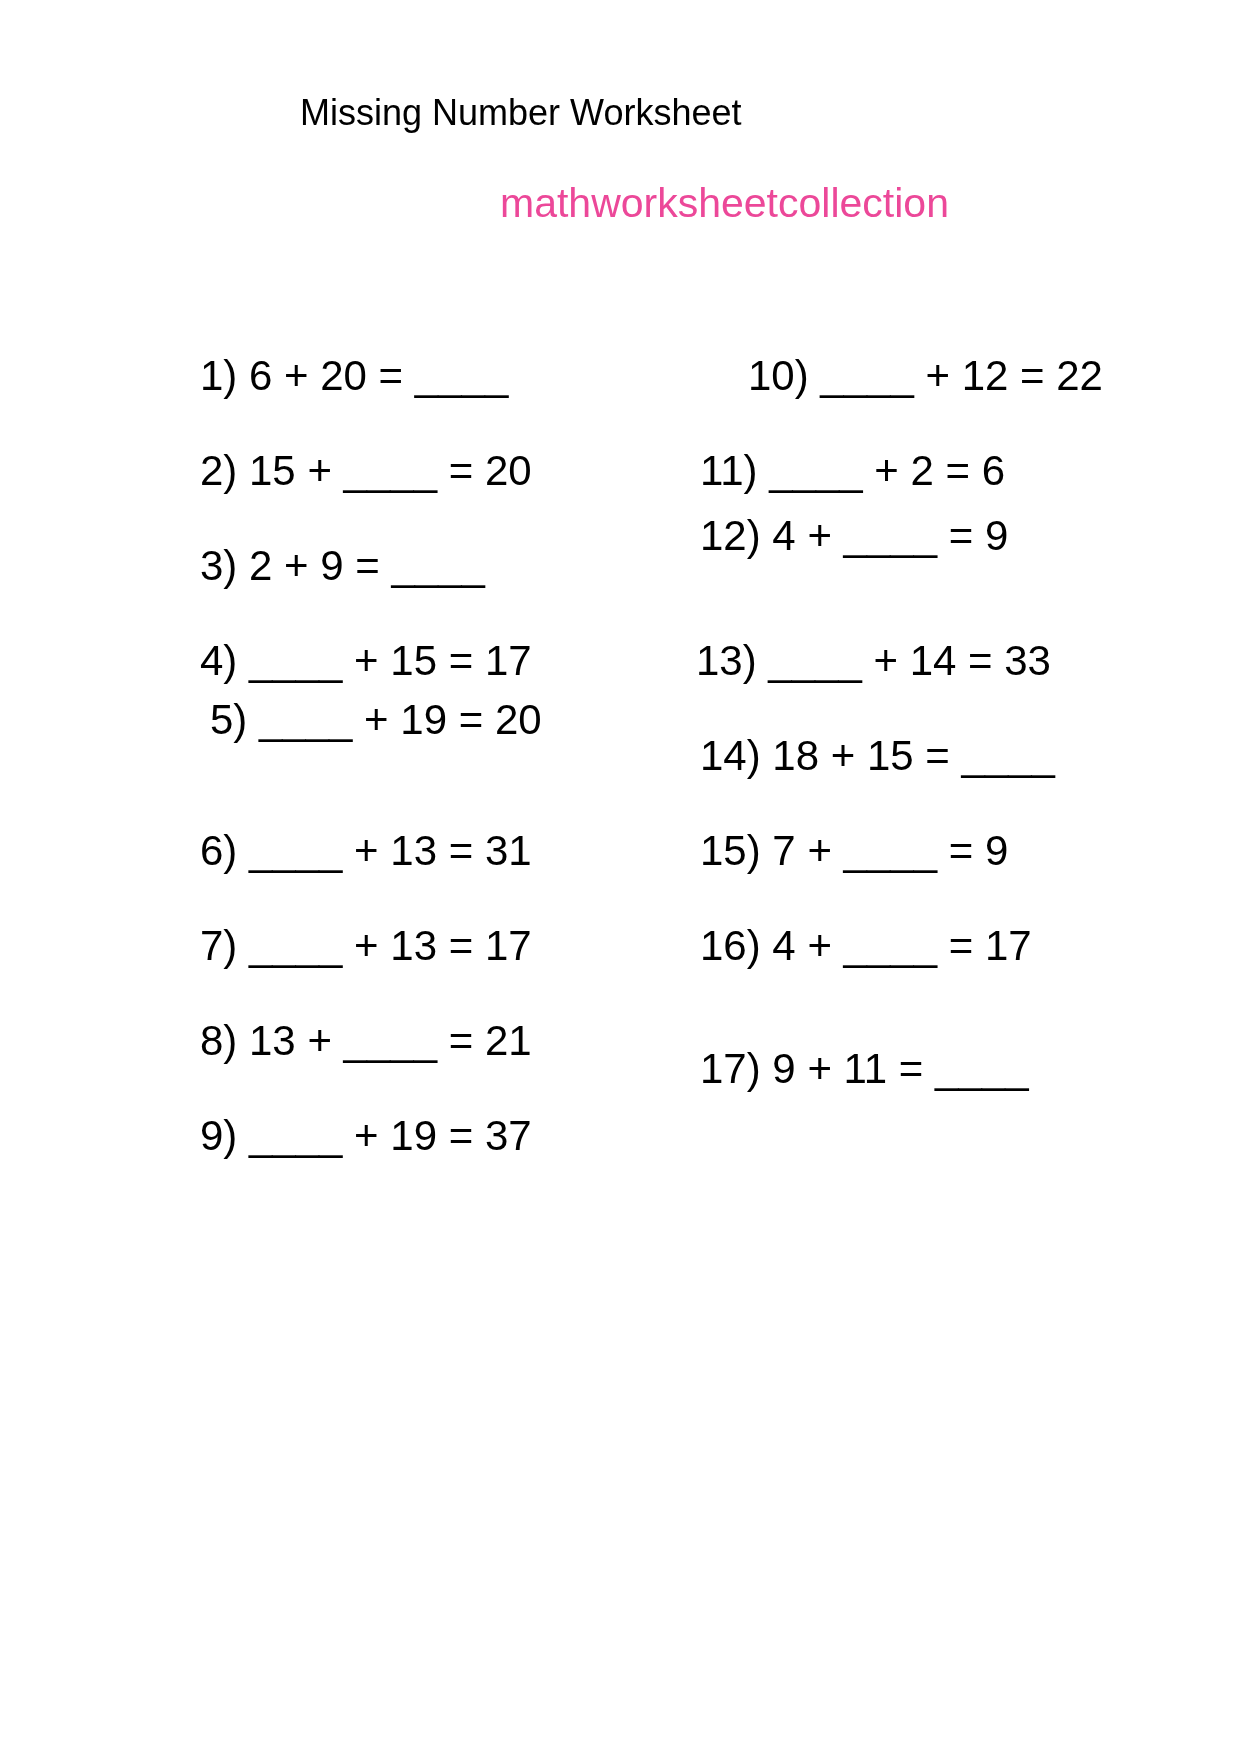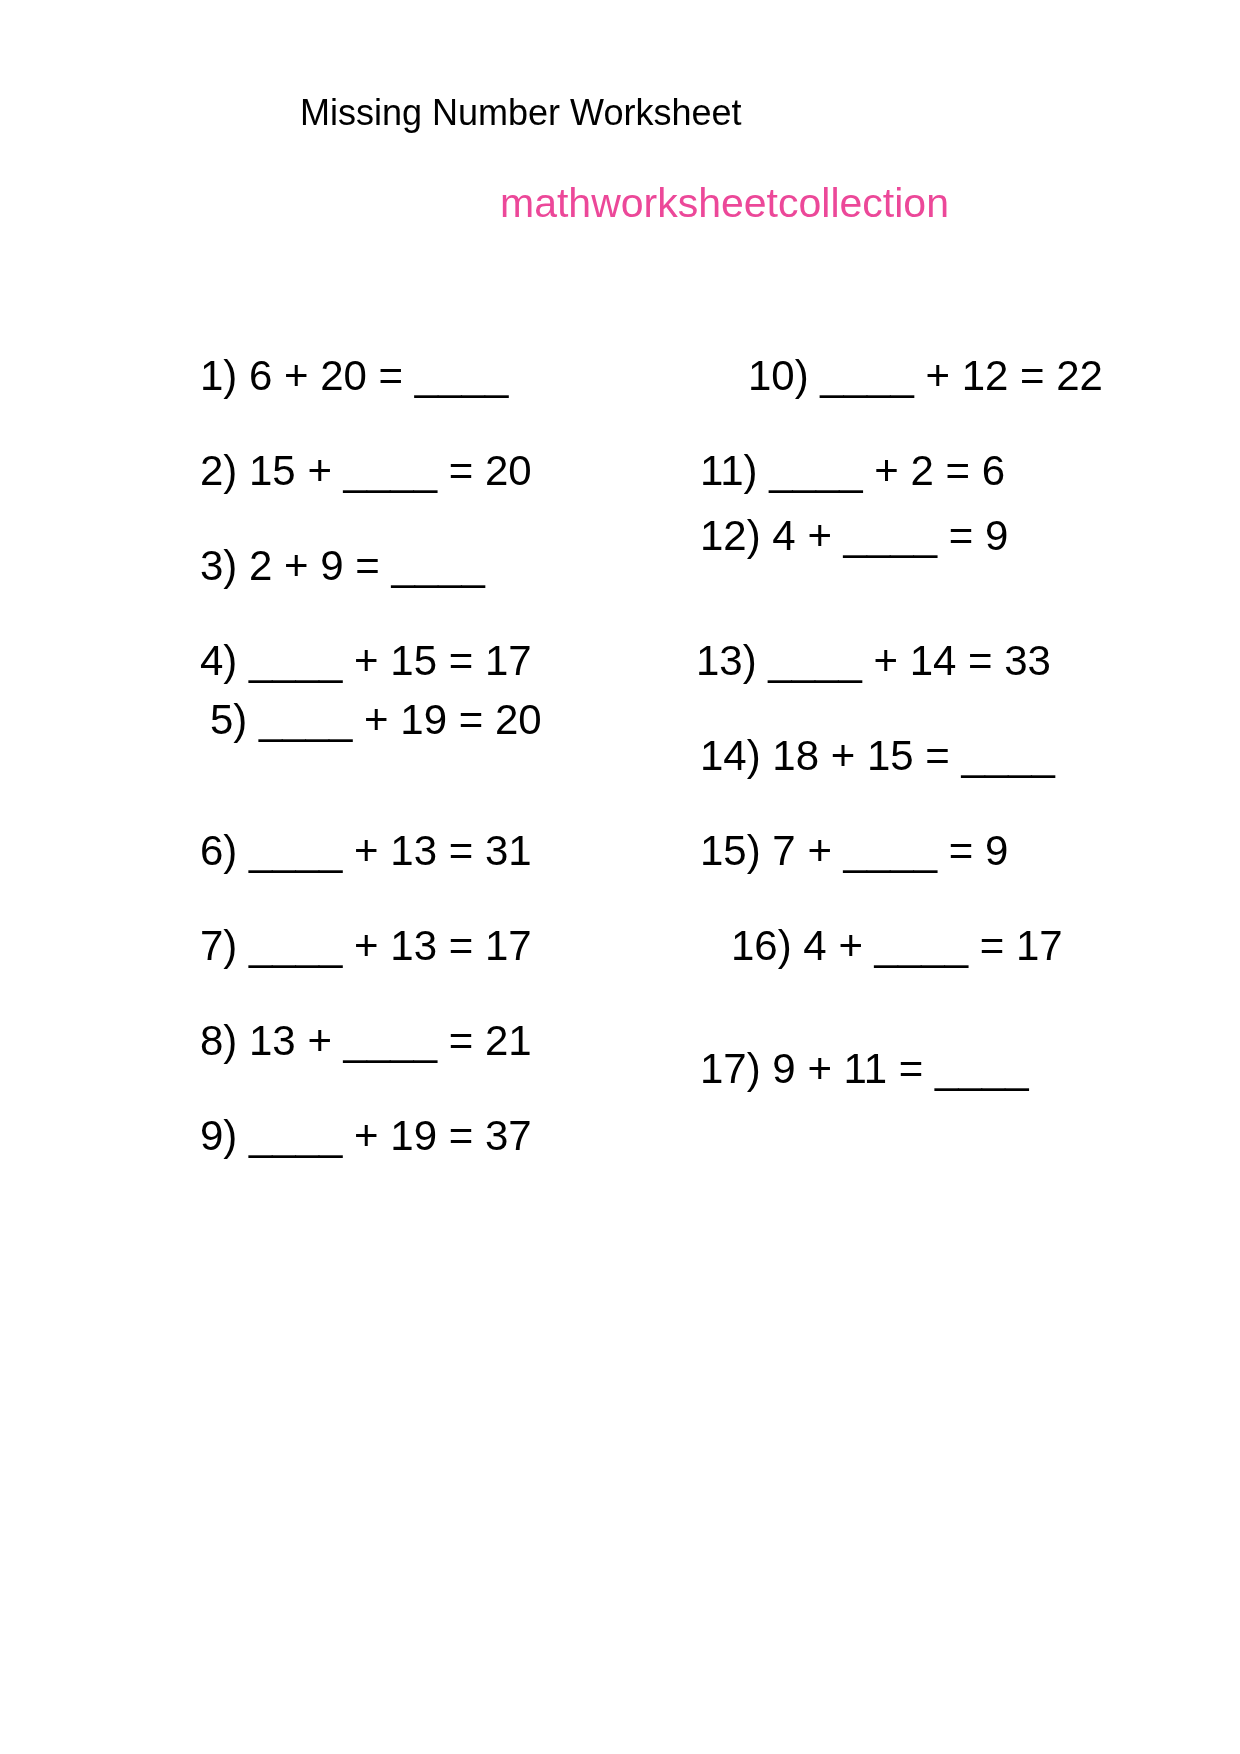--- a/index.html
+++ b/index.html
@@ -59,16 +59,16 @@
     <div class="problem" style="left:200px; top:1115px;">9) ____ + 19 = 37</div>
   </div>
 
   <div>
     <div class="problem" style="left:700px; top:355px;margin-left:48px;">10) ____ + 12 = 22</div>
     <div class="problem" style="left:700px; top:450px;">11) ____ + 2 = 6</div>
     <div class="problem" style="left:700px; top:515px;">12) 4 + ____ = 9</div>
     <div class="problem" style="left:696px; top:640px;text-align:center;">13) ____ + 14 = 33</div>
     <div class="problem" style="left:700px; top:735px;">14) 18 + 15 = ____</div>
     <div class="problem" style="left:700px; top:830px;">15) 7 + ____ = 9</div>
-    <div class="problem" style="left:700px; top:925px;margin-left:31px;">16) 4 + ____ = 17</div>
+    <div class="problem" style="left:700px; top:925px;">16) 4 + ____ = 17</div>
     <div class="problem" style="left:700px; top:1048px;">17) 9 + 11 = ____</div>
   </div>
 </div>
 
 </body></html>

